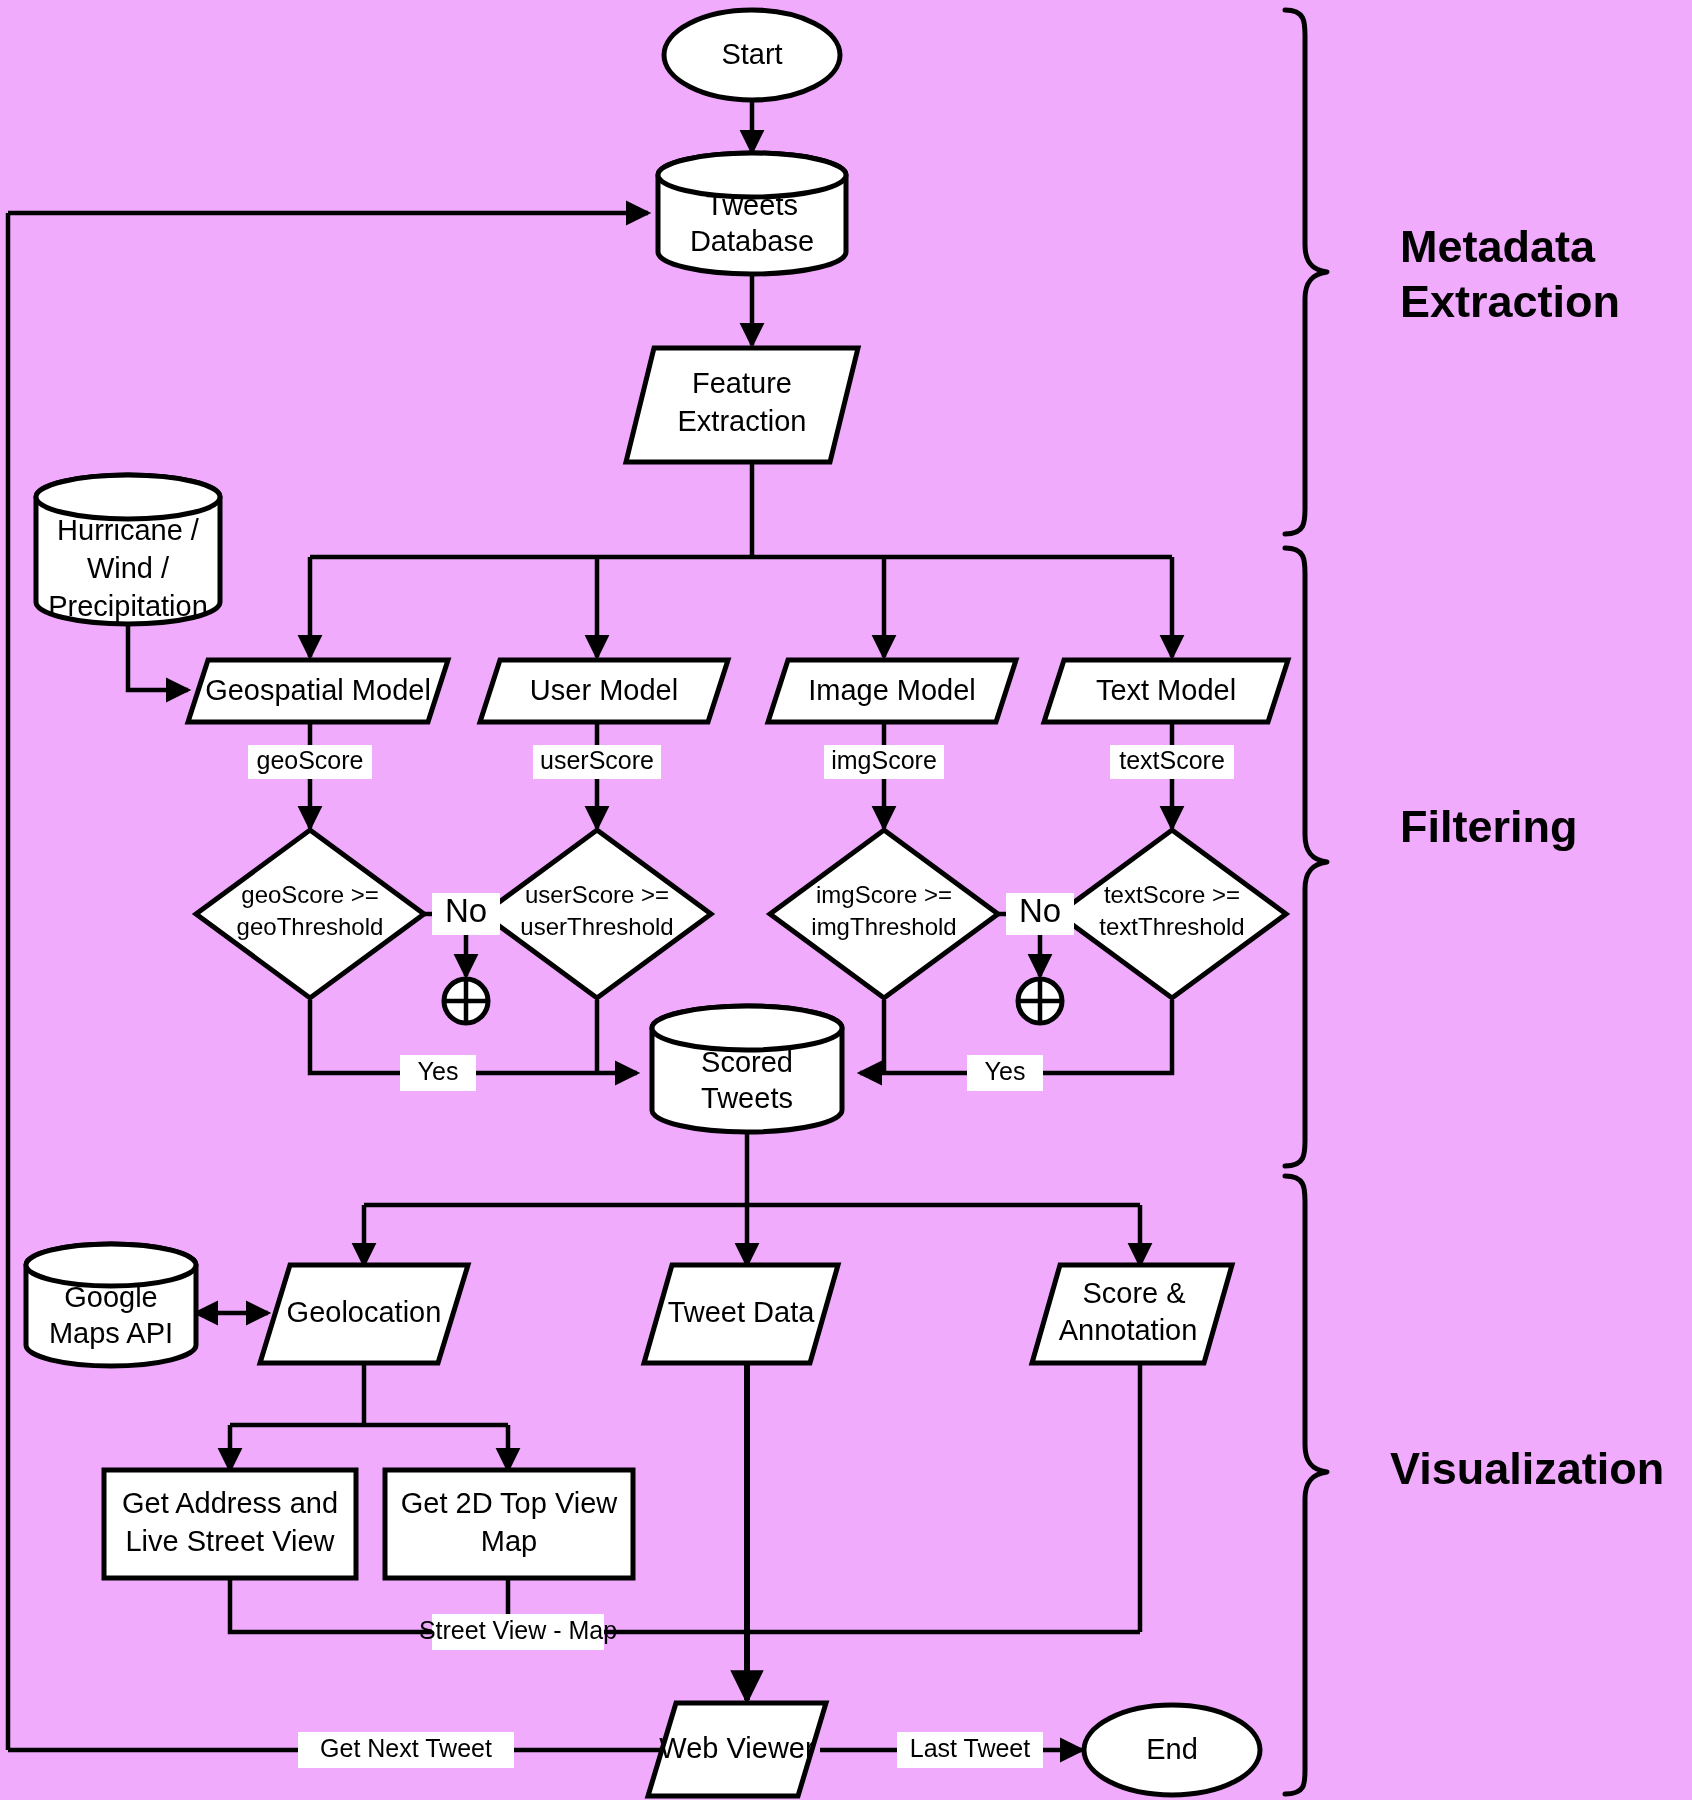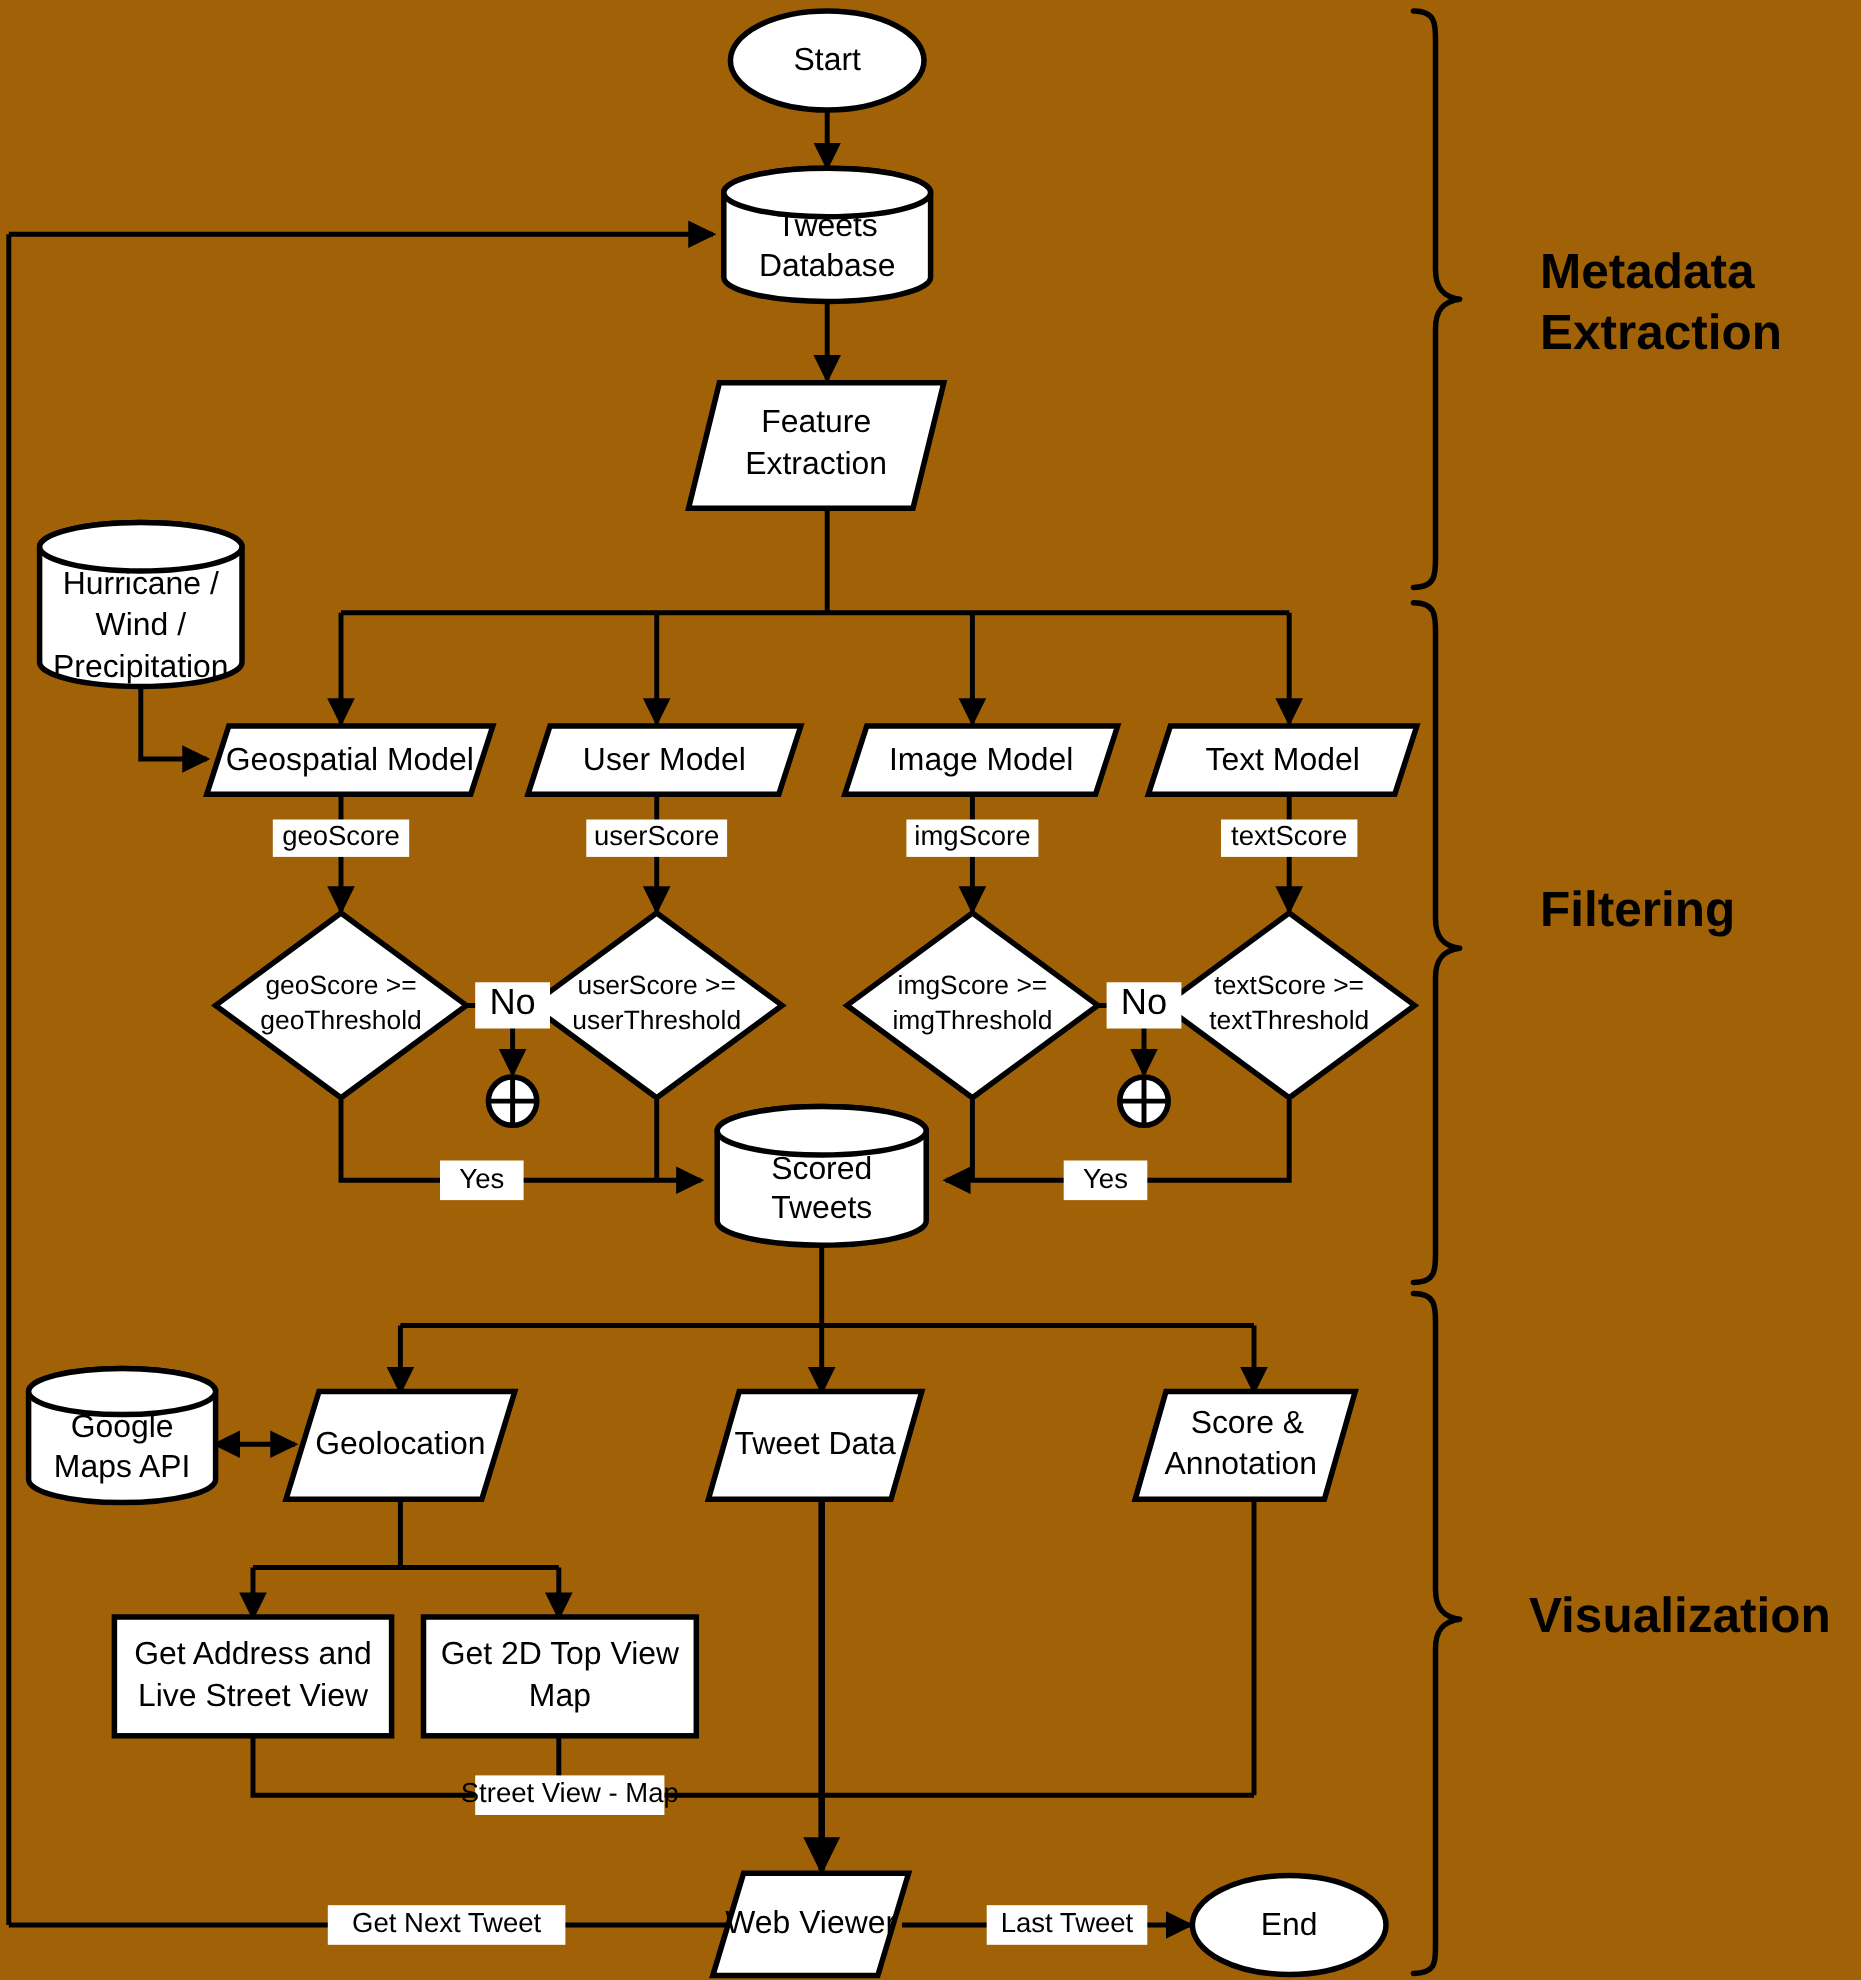--- a/index.html
+++ b/index.html
@@ -7,21 +7,21 @@
     padding: 0;
     background: #ffffff;
   }
   body {
     font-family: "Liberation Sans", sans-serif;
   }
   #canvas {
     position: relative;
     width: 1692px;
     height: 1800px;
-    background: #a16207;
+    background: #f0abfc;
     overflow: hidden;
   }
   svg.flow {
     position: absolute;
     left: 0;
     top: 0;
     width: 1692px;
     height: 1800px;
   }
   .shape-stroke {

